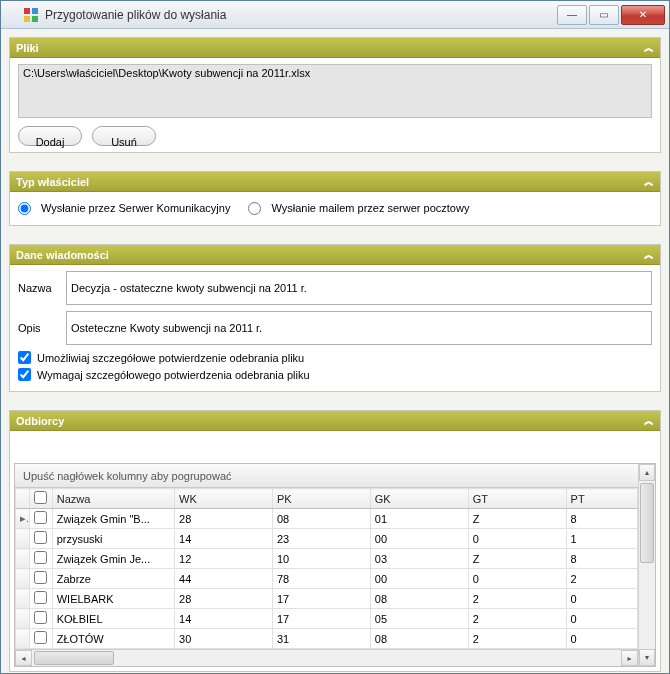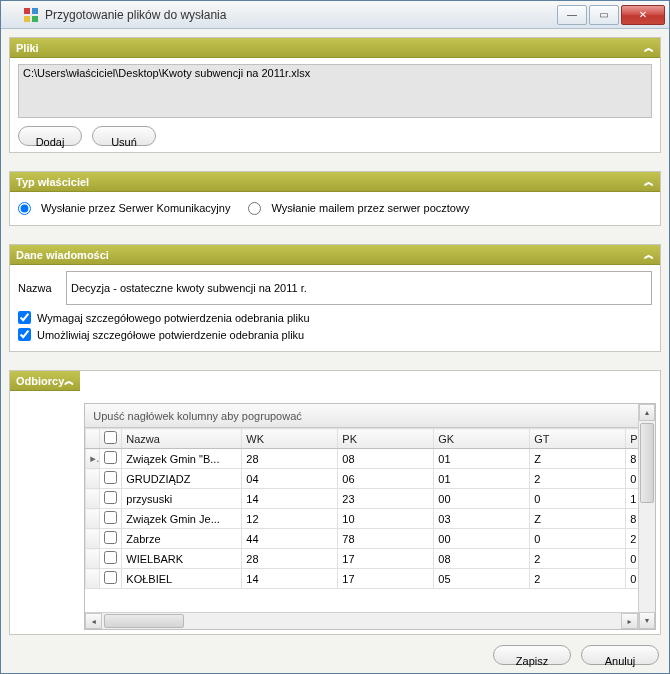--- a/index.html
+++ b/index.html
@@ -130,21 +130,21 @@
     border: 1px solid #b0b0b0;
     padding: 16px 4px;
     font-family: inherit; font-size: 11px;
   }
   .check-row {
     display: flex; align-items: center; gap: 6px;
     margin: 4px 0;
   }
   .odbiorcy-panel {
     flex: 1;
-    display: flex; flex-direction: row;
+    display: flex; flex-direction: column;
     margin-bottom: 6px;
   }
   .odbiorcy-panel .panel-body {
     flex: 1; display:flex; flex-direction: column; padding: 4px;
     overflow: hidden;
     margin-top: 28px;
   }
   .grid-wrap {
     flex: 1;
     display: flex;
@@ -308,27 +308,31 @@
     <div class="panel">
       <div class="panel-header">
         <span>Dane wiadomości</span>
         <span class="collapse">︽</span>
       </div>
       <div class="panel-body">
         <div class="form-row">
           <span class="lab">Nazwa</span>
           <input type="text" value="Decyzja - ostateczne kwoty subwencji na 2011 r." style="">
         </div>
+        <div class="form-row">
+          <span class="lab">Opis</span>
+          <input type="text" value="Osteteczne Kwoty subwencji na 2011 r." style="">
+        </div>
+        <div class="check-row">
+          <input type="checkbox" checked="" style="">
+          <span>Umożliwiaj szczegółowe potwierdzenie odebrania pliku</span>
+        </div>
         <div class="check-row">
           <input type="checkbox" checked="" style="">
           <span>Wymagaj szczegółowego potwierdzenia odebrania pliku</span>
-        </div>
-        <div class="check-row">
-          <input type="checkbox" checked="" style="">
-          <span>Umożliwiaj szczegółowe potwierdzenie odebrania pliku</span>
         </div>
       </div>
     </div>
 
     <div class="panel odbiorcy-panel">
       <div class="panel-header">
         <span>Odbiorcy</span>
         <span class="collapse">︽</span>
       </div>
       <div class="panel-body">
@@ -366,30 +370,20 @@
                       <td>Związek Gmin "B...</td>
                       <td>28</td>
                       <td>08</td>
                       <td>01</td>
                       <td>Z</td>
                       <td>8</td>
                     </tr>
                     <tr>
                       <td class="row-ind"></td>
                       <td class="chk-cell"><input type="checkbox" style=""></td>
-                      <td>GRUDZIĄDZ</td>
-                      <td>04</td>
-                      <td>06</td>
-                      <td>01</td>
-                      <td>2</td>
-                      <td>0</td>
-                    </tr>
-                    <tr>
-                      <td class="row-ind"></td>
-                      <td class="chk-cell"><input type="checkbox" style=""></td>
                       <td>przysuski</td>
                       <td>14</td>
                       <td>23</td>
                       <td>00</td>
                       <td>0</td>
                       <td>1</td>
                     </tr>
                     <tr>
                       <td class="row-ind"></td>
                       <td class="chk-cell"><input type="checkbox" style=""></td>
@@ -420,20 +414,30 @@
                       <td>2</td>
                       <td>0</td>
                     </tr>
                     <tr>
                       <td class="row-ind"></td>
                       <td class="chk-cell"><input type="checkbox" style=""></td>
                       <td>KOŁBIEL</td>
                       <td>14</td>
                       <td>17</td>
                       <td>05</td>
+                      <td>2</td>
+                      <td>0</td>
+                    </tr>
+                    <tr>
+                      <td class="row-ind"></td>
+                      <td class="chk-cell"><input type="checkbox" style=""></td>
+                      <td>ZŁOTÓW</td>
+                      <td>30</td>
+                      <td>31</td>
+                      <td>08</td>
                       <td>2</td>
                       <td>0</td>
                     </tr>
                   </tbody>
               </table>
             </div>
             <div class="hscroll">
               <div class="arrow">◂</div>
               <div class="track">
                   <div class="thumb"></div>

